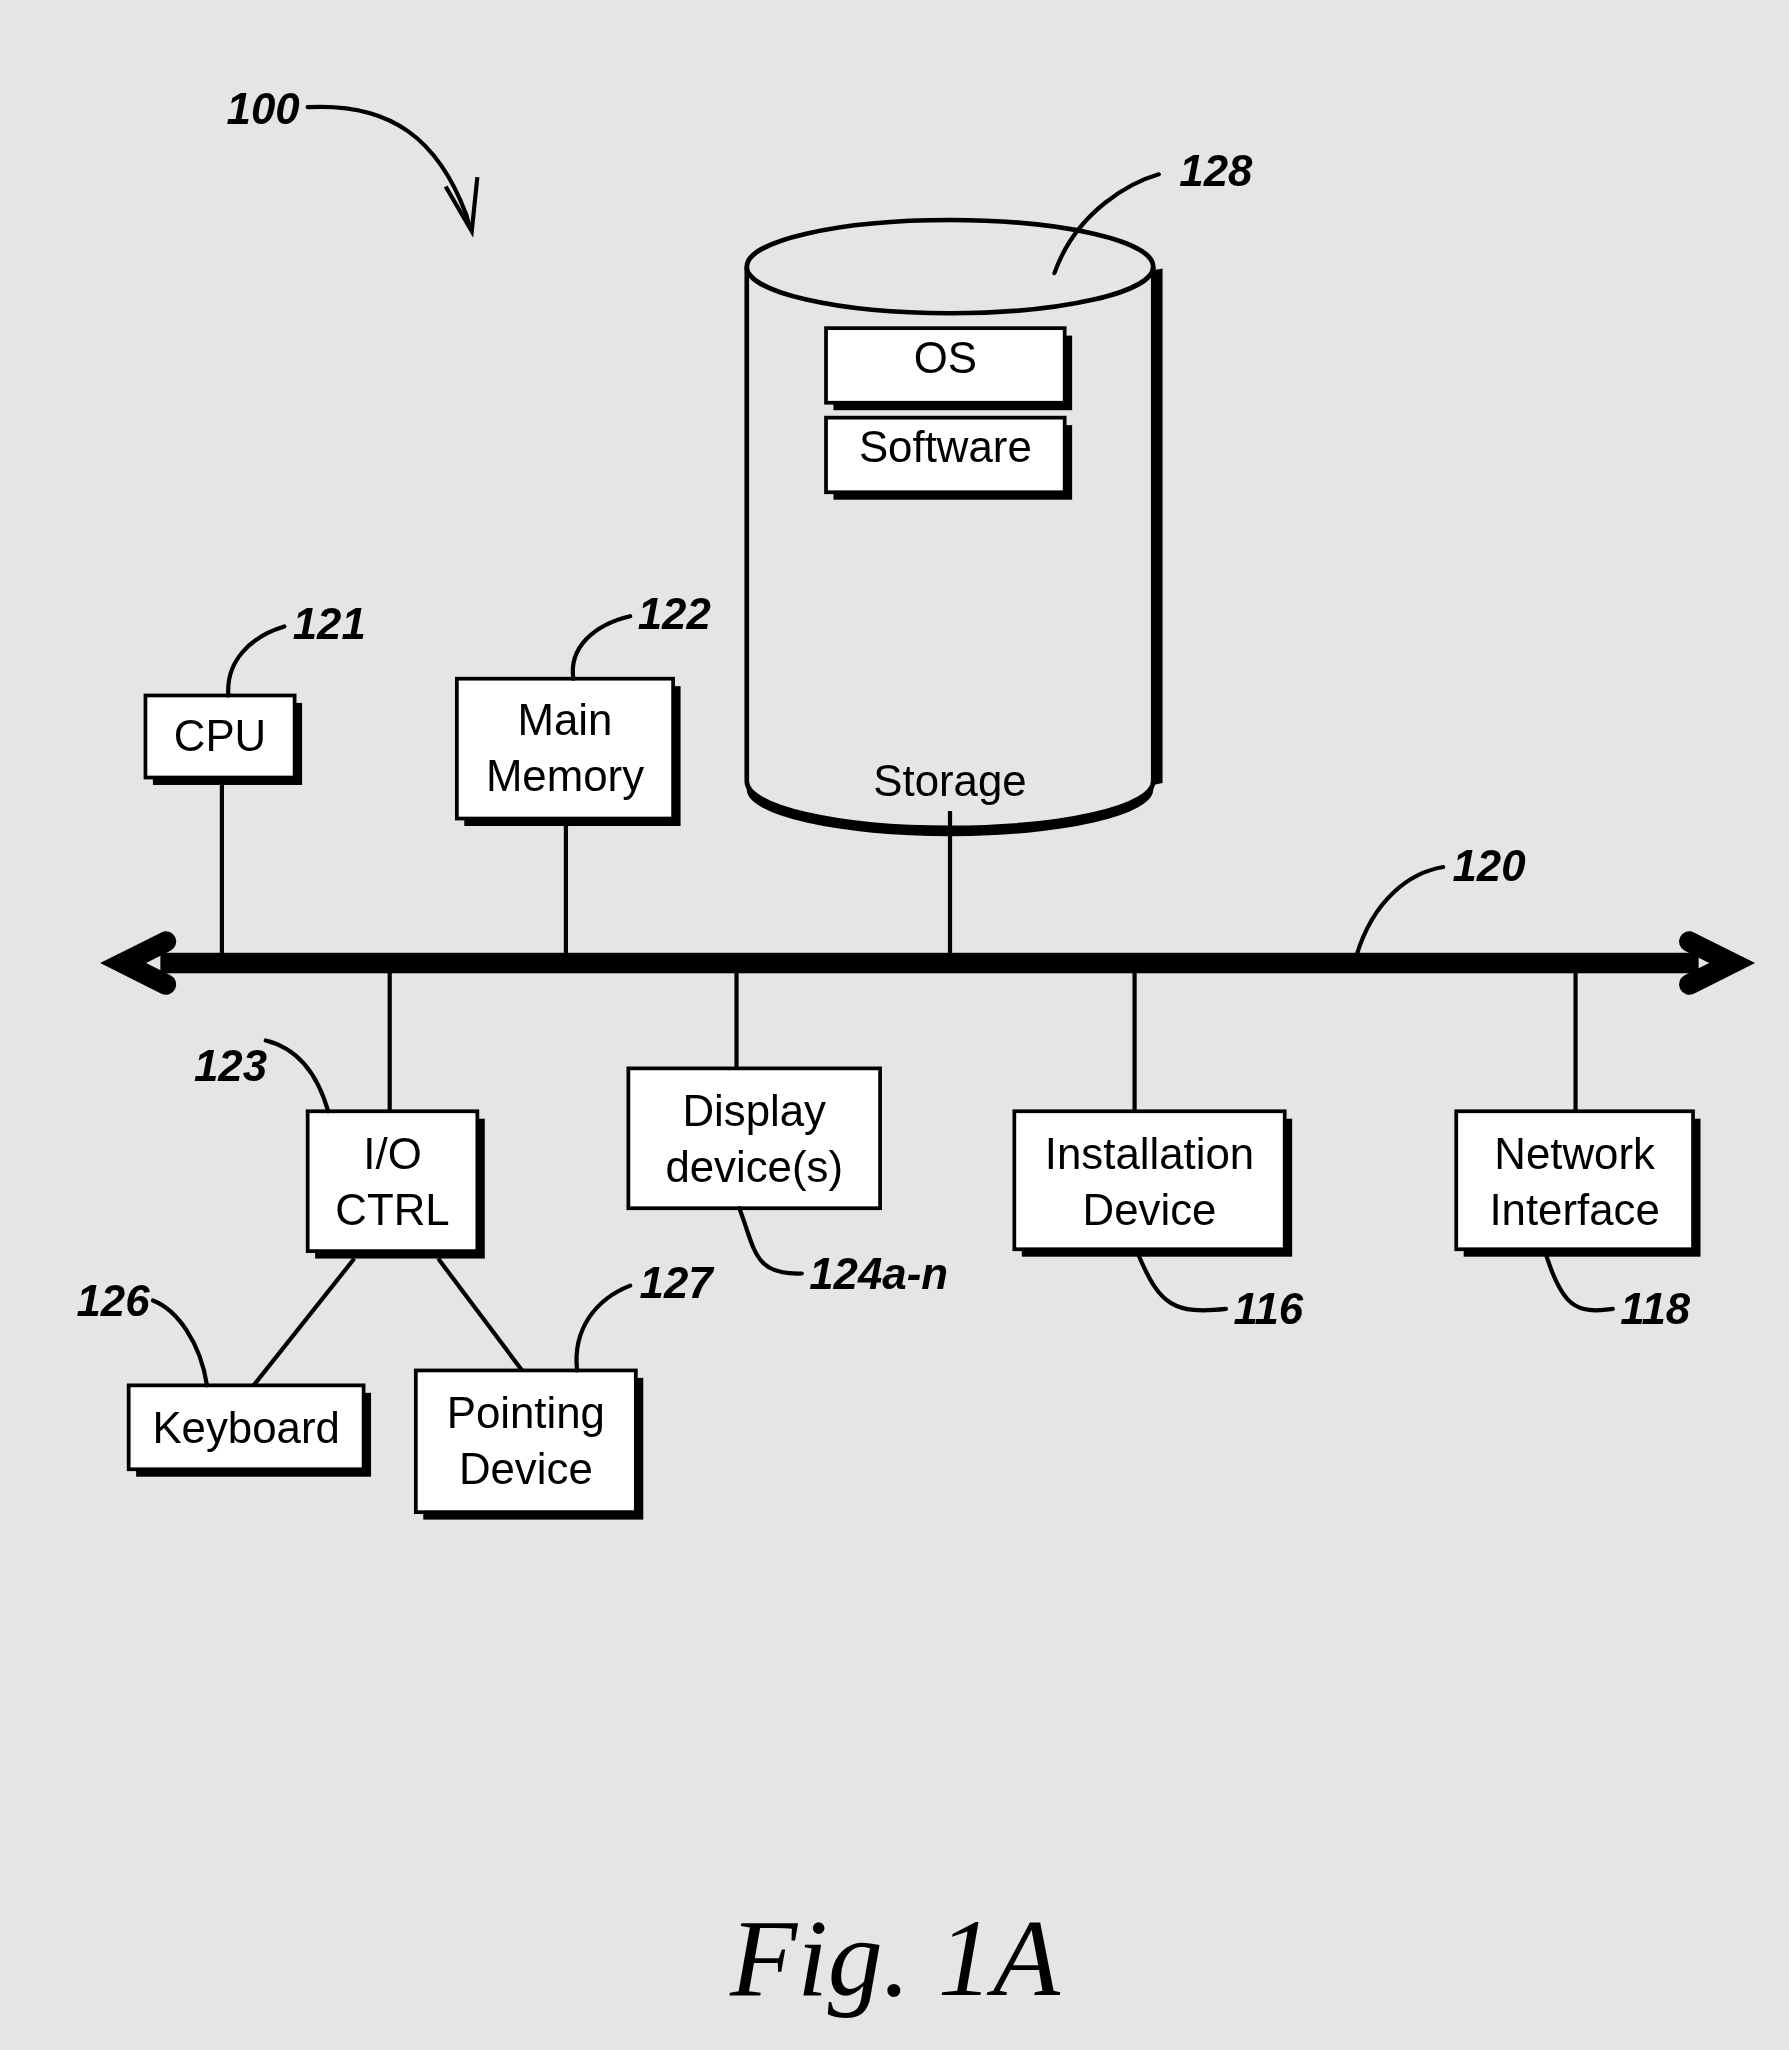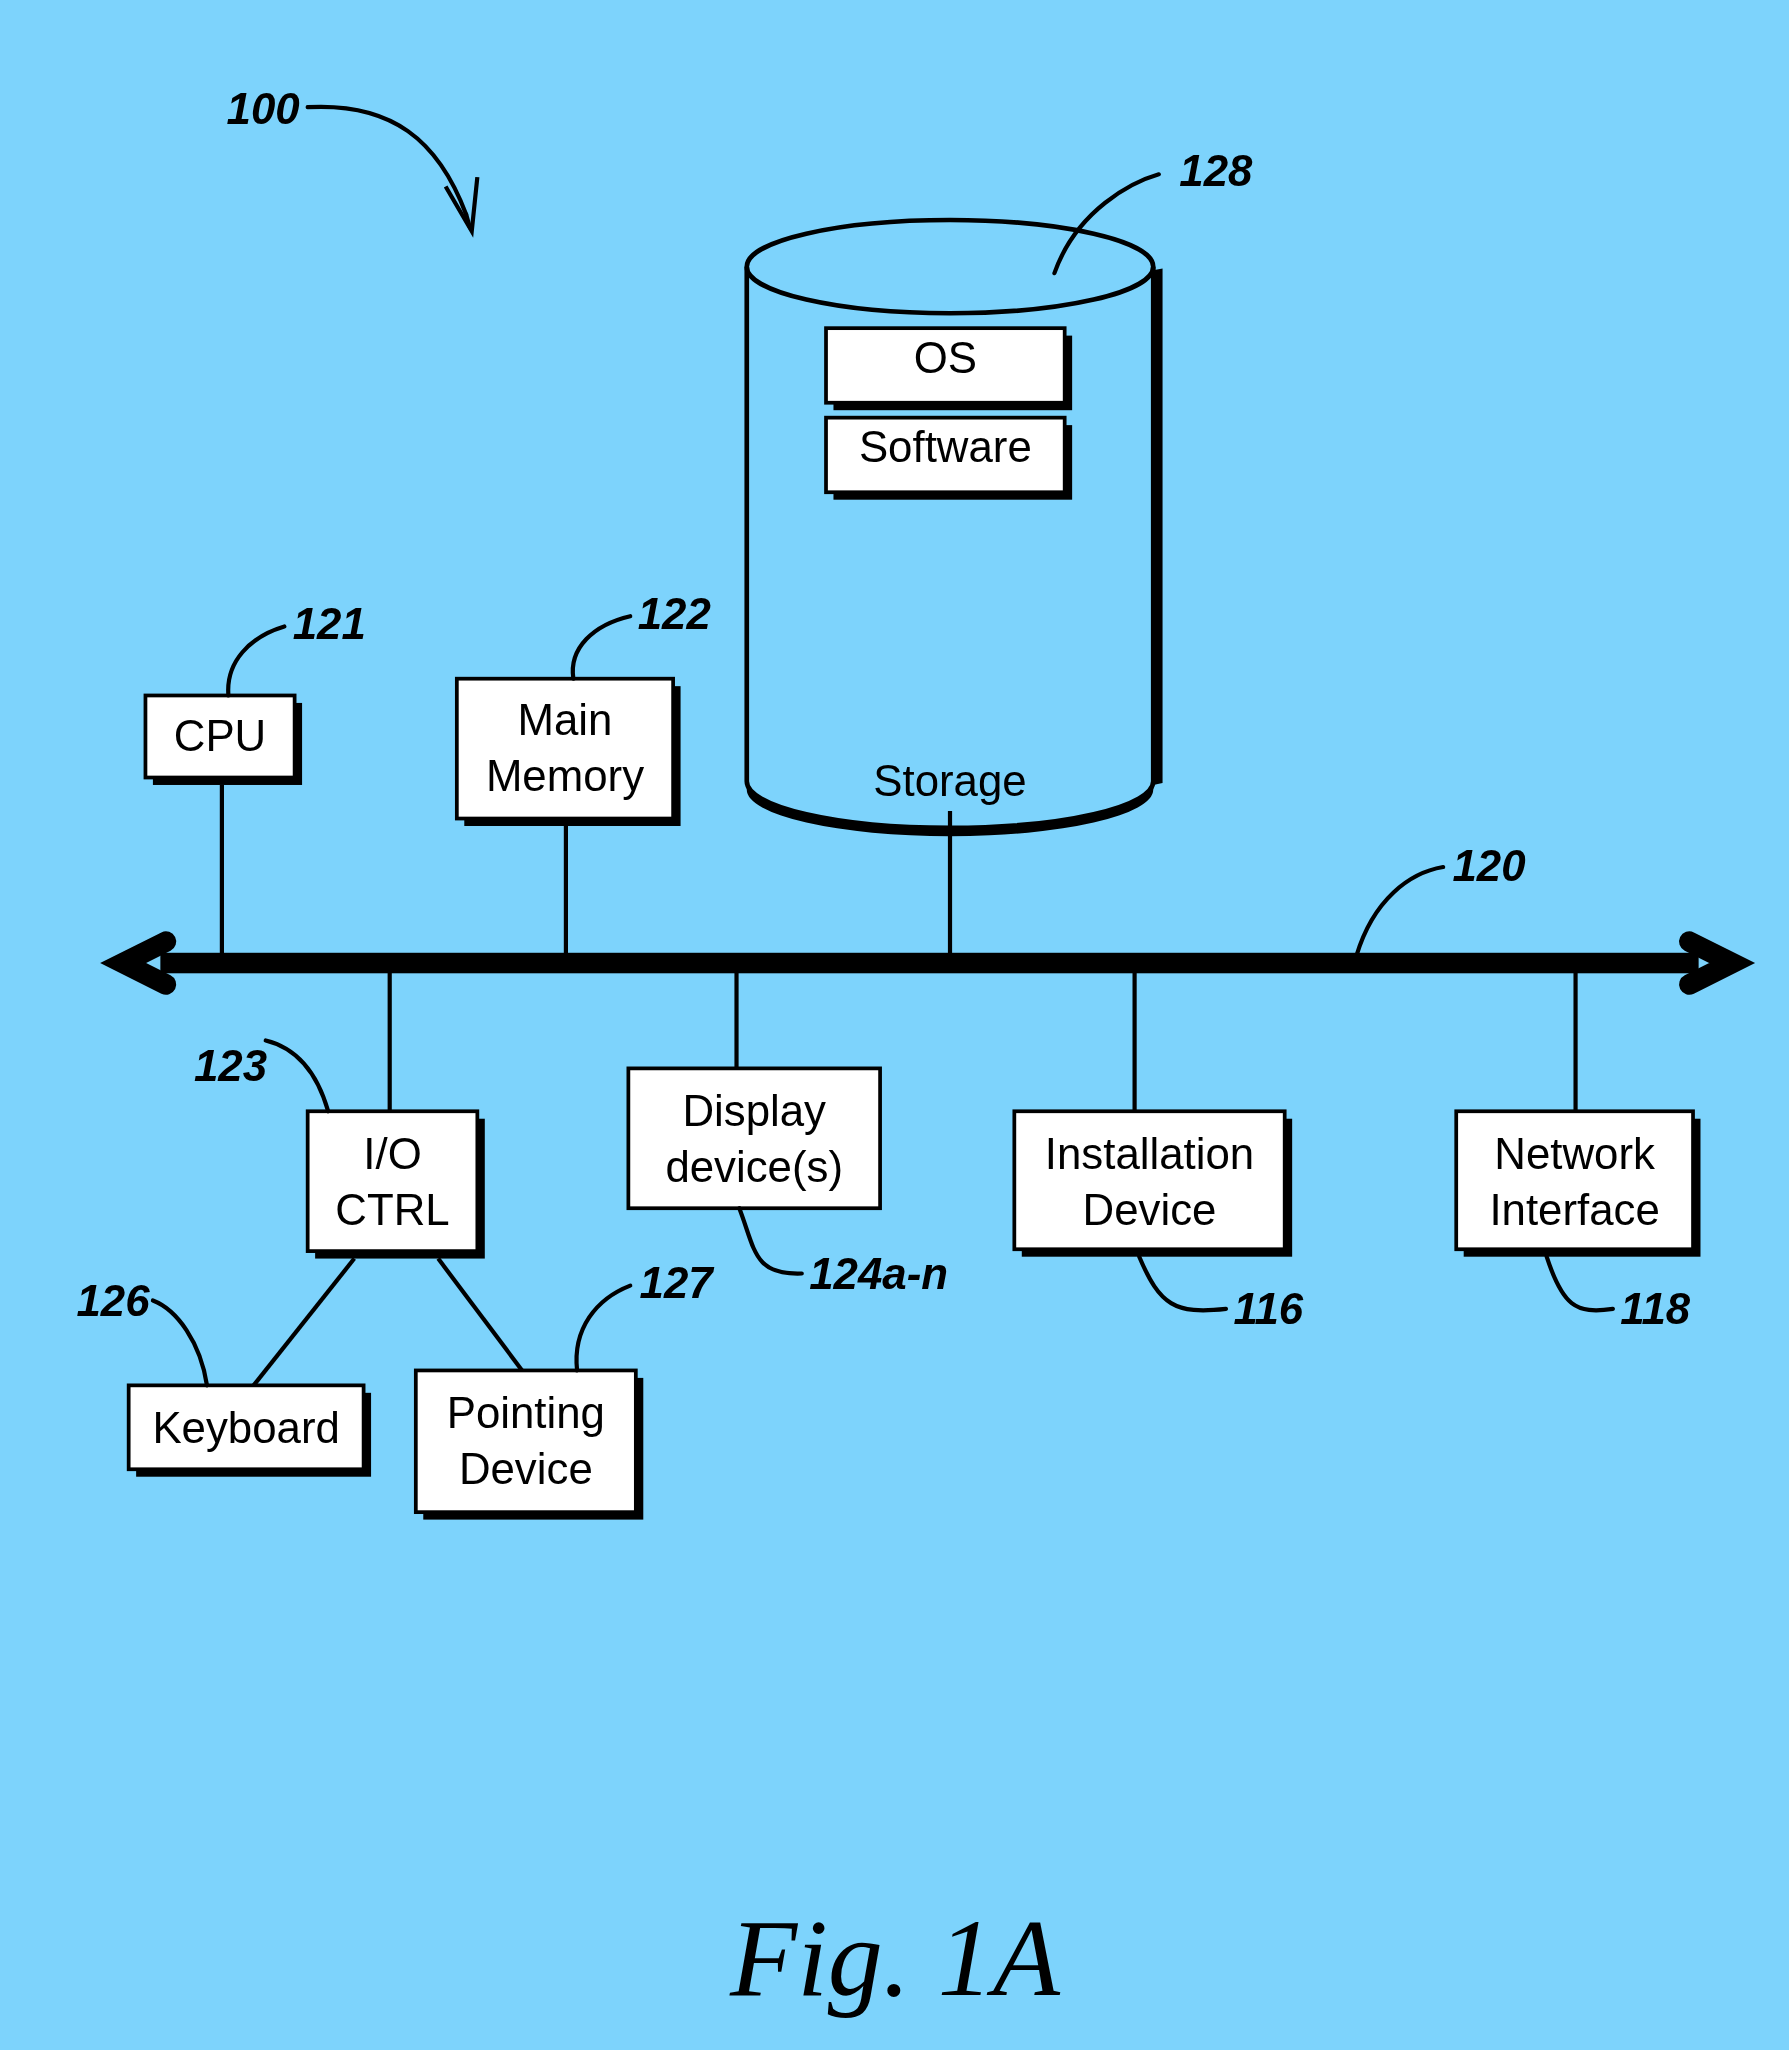--- a/index.html
+++ b/index.html
@@ -4,21 +4,21 @@
 <style>
   html, body {
     margin: 0;
     padding: 0;
     background: #ffffff;
   }
   #page {
     position: relative;
     width: 1790px;
     height: 2051px;
-    background: #7dd3fc;
+    background: #e5e5e5;
     overflow: hidden;
     font-family: "Liberation Sans", sans-serif;
   }
   svg#fig {
     position: absolute;
     left: 0;
     top: 0;
     width: 1790px;
     height: 2051px;
     display: block;

